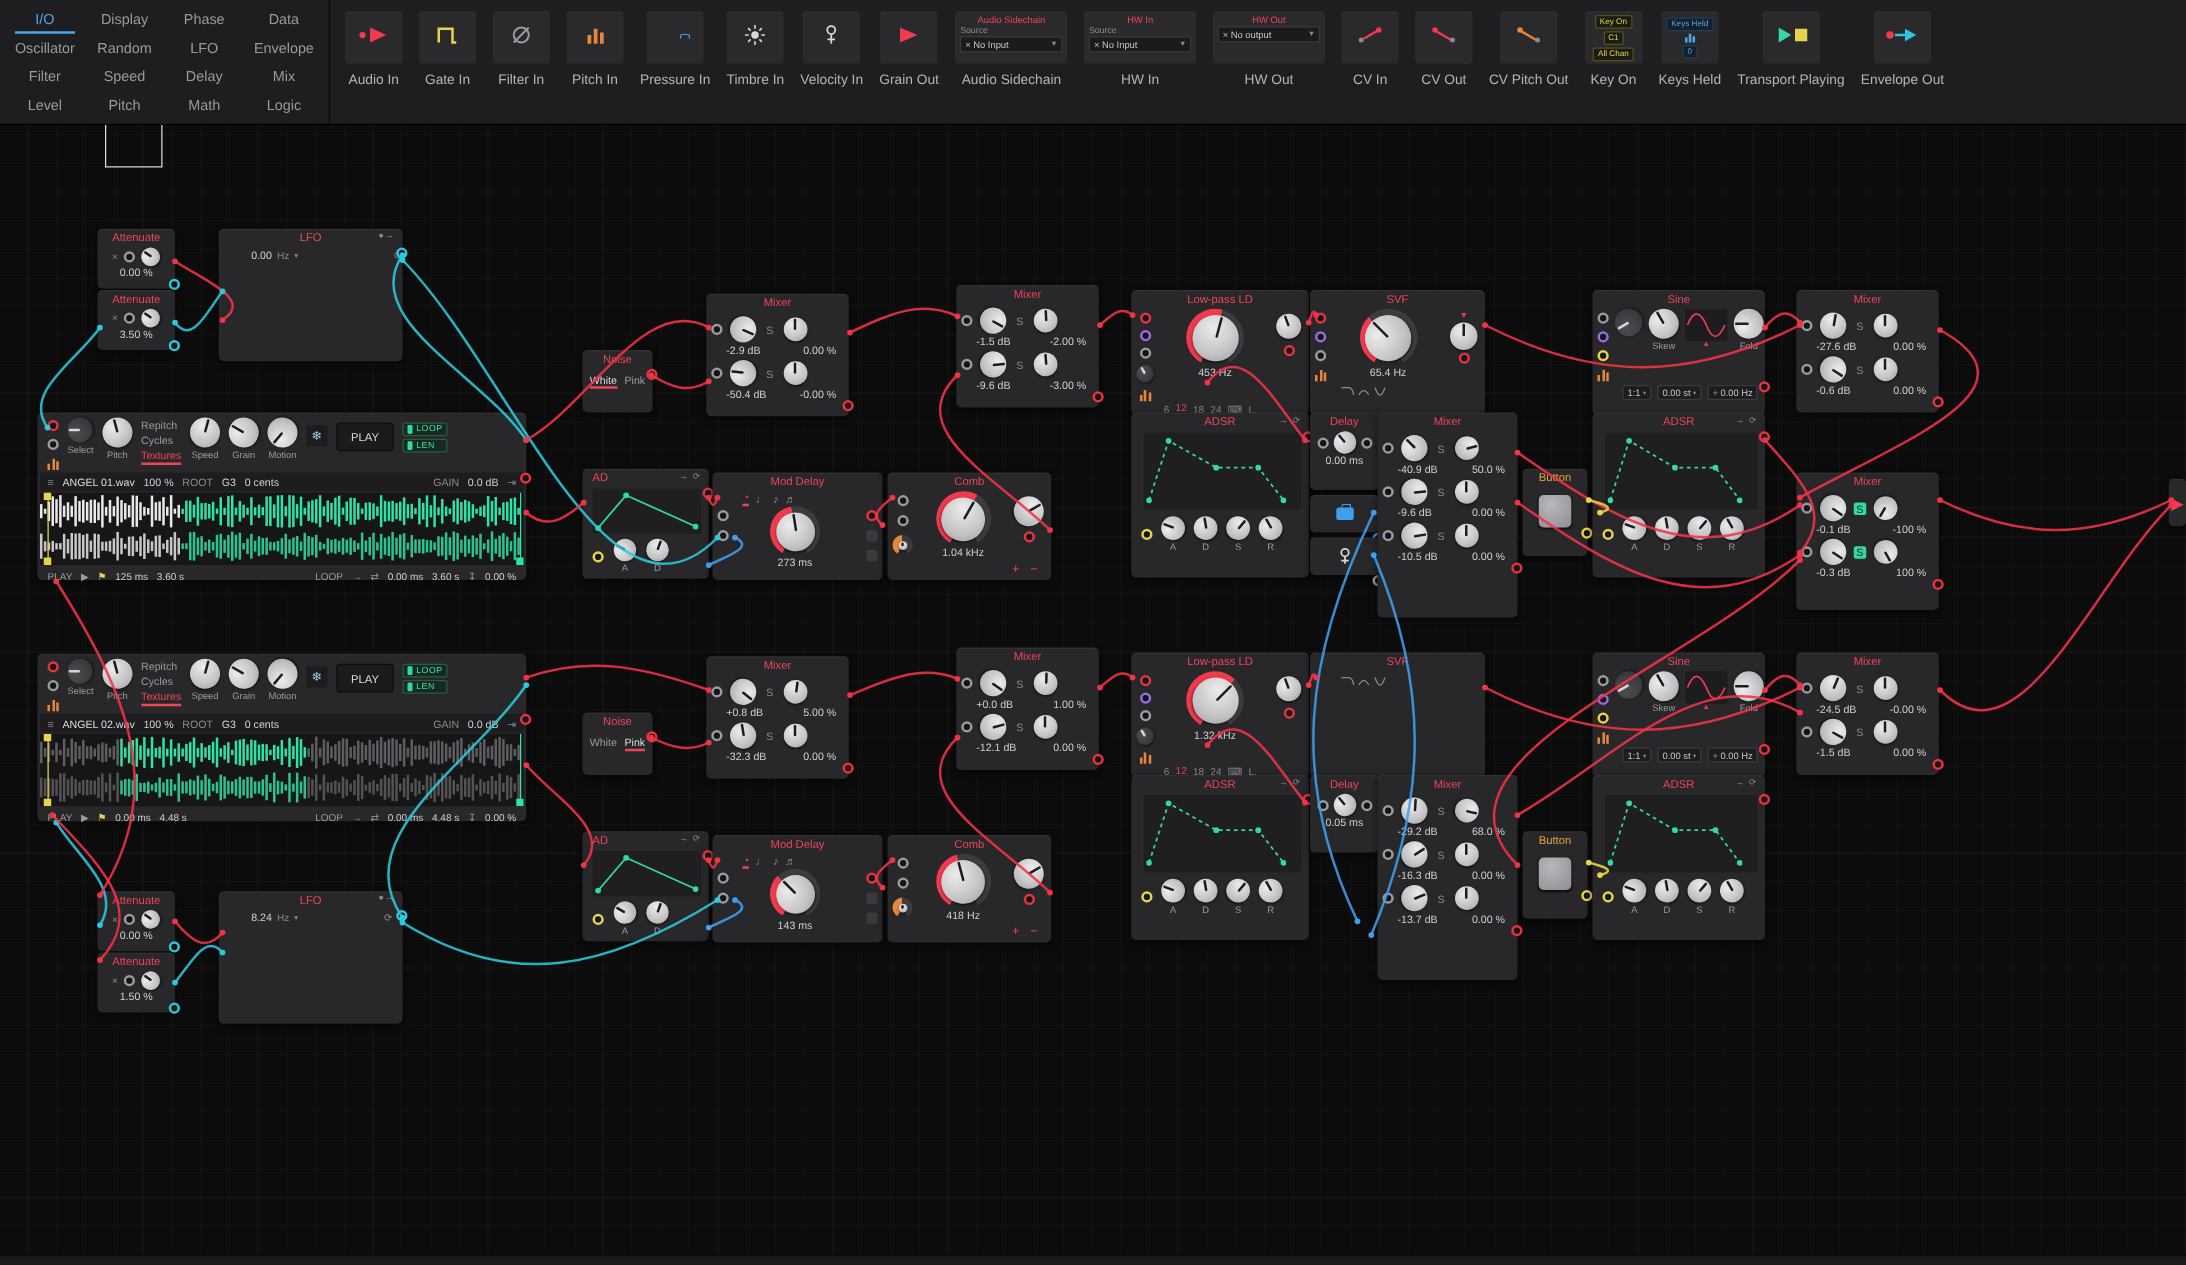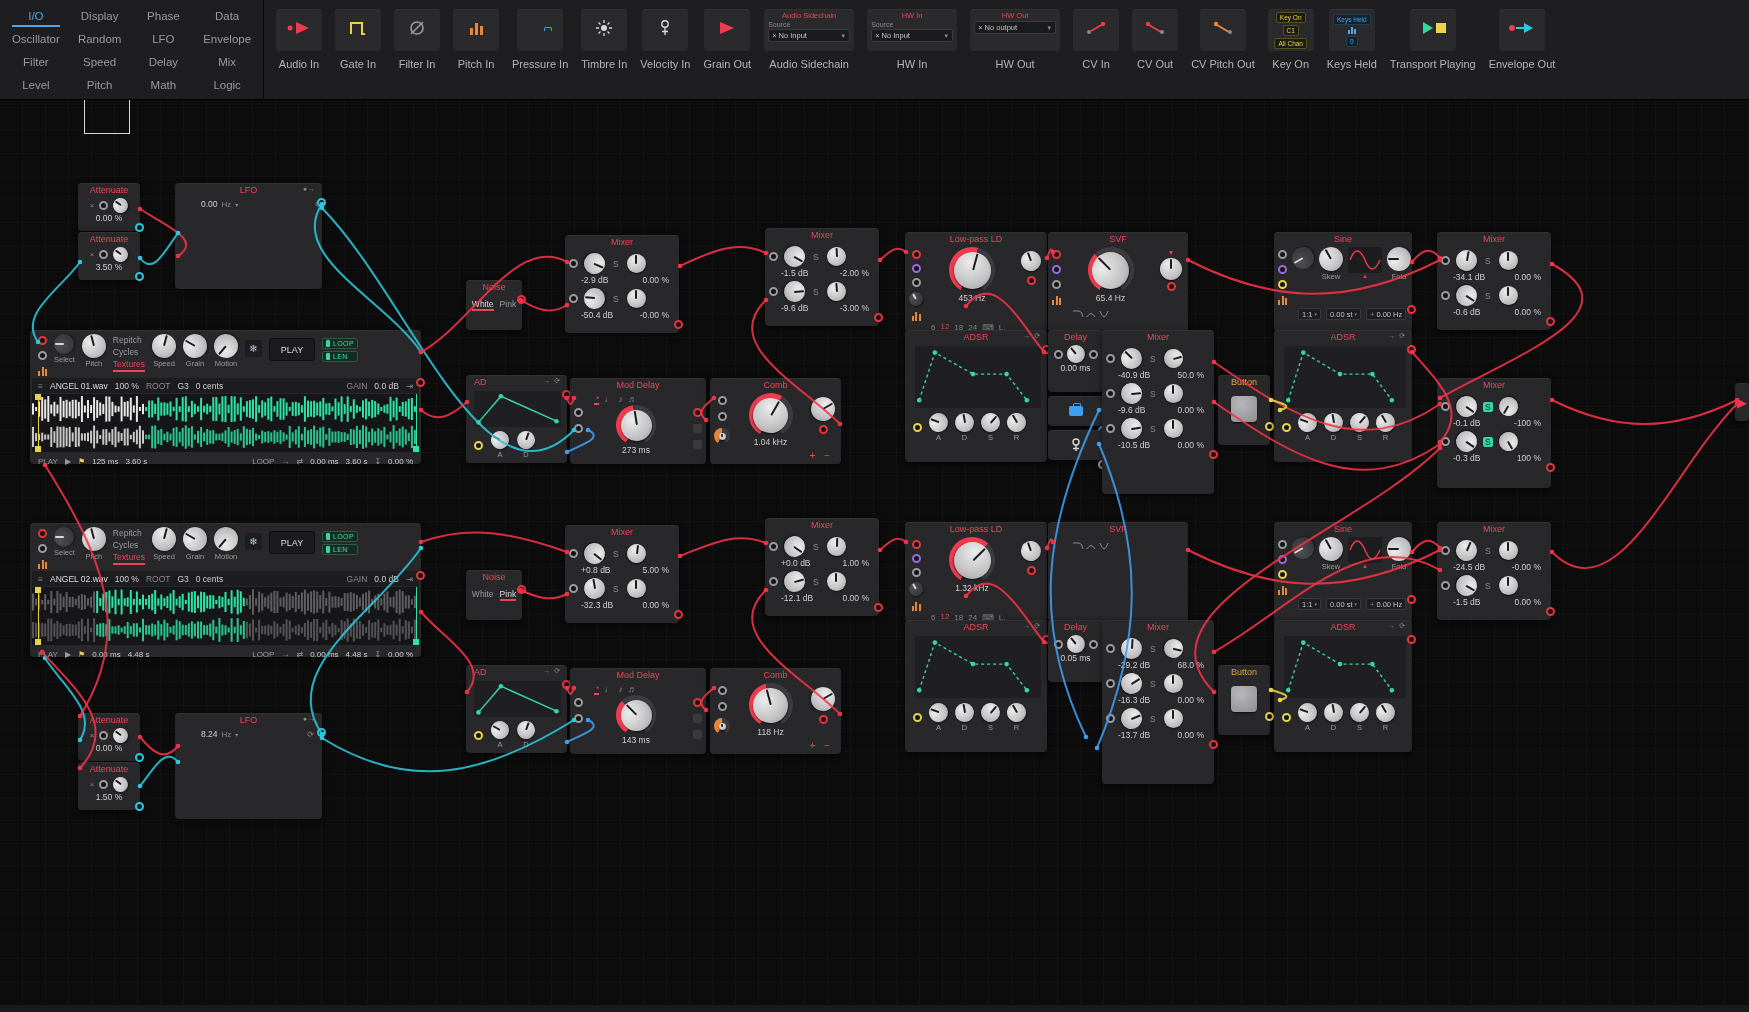--- a/index.html
+++ b/index.html
@@ -1122,21 +1122,21 @@
         <span class="port " style="border-color:#9a9aa0"></span>
         <span class="knob" style="width:21px;height:21px;transform:rotate(10deg)">
           <i></i>
         </span>
         <span class="solo">S</span>
         <span class="knob" style="width:19px;height:19px;transform:rotate(0deg)">
           <i></i>
         </span>
       </div>
       <div class="mxvals">
-        <span class="mval">-34.1 dB</span>
+        <span class="mval">-27.6 dB</span>
         <span class="mval">0.00 %</span>
       </div>
       <div class="mxrow">
         <span class="port " style="border-color:#9a9aa0"></span>
         <span class="knob" style="width:21px;height:21px;transform:rotate(122.50000000000006deg)">
           <i></i>
         </span>
         <span class="solo">S</span>
         <span class="knob" style="width:19px;height:19px;transform:rotate(0deg)">
           <i></i>
@@ -1661,21 +1661,21 @@
               <i></i>
             </span>
           </span>
         </div>
         <div class="col" style="flex:1">
           <span class="ring" style="width:44px;height:44px;background:conic-gradient(from 210deg,#f23a4e 0 135deg,#3c3c40 135deg 300deg,transparent 300deg)">
             <span class="knob" style="width:35px;height:35px;transform:rotate(-15deg)">
               <i></i>
             </span>
           </span>
-          <div class="mval">118 Hz</div>
+          <div class="mval">418 Hz</div>
         </div>
         <div class="col" style="padding:4px 6px 0 0;gap:4px">
           <span class="knob" style="width:24px;height:24px;transform:rotate(60deg)">
             <i></i>
           </span>
           <span class="port " style="border-color:#e8333f"></span>
         </div>
       </div>
       <div class="plusminus">+ −</div>
     </div>

